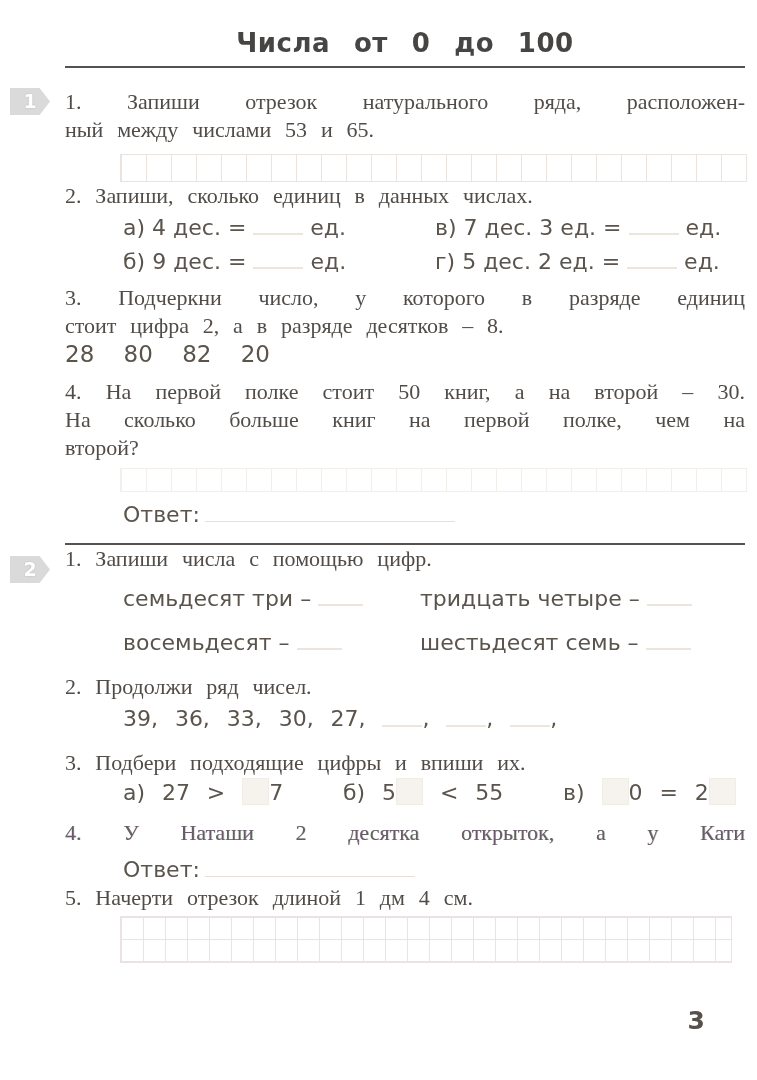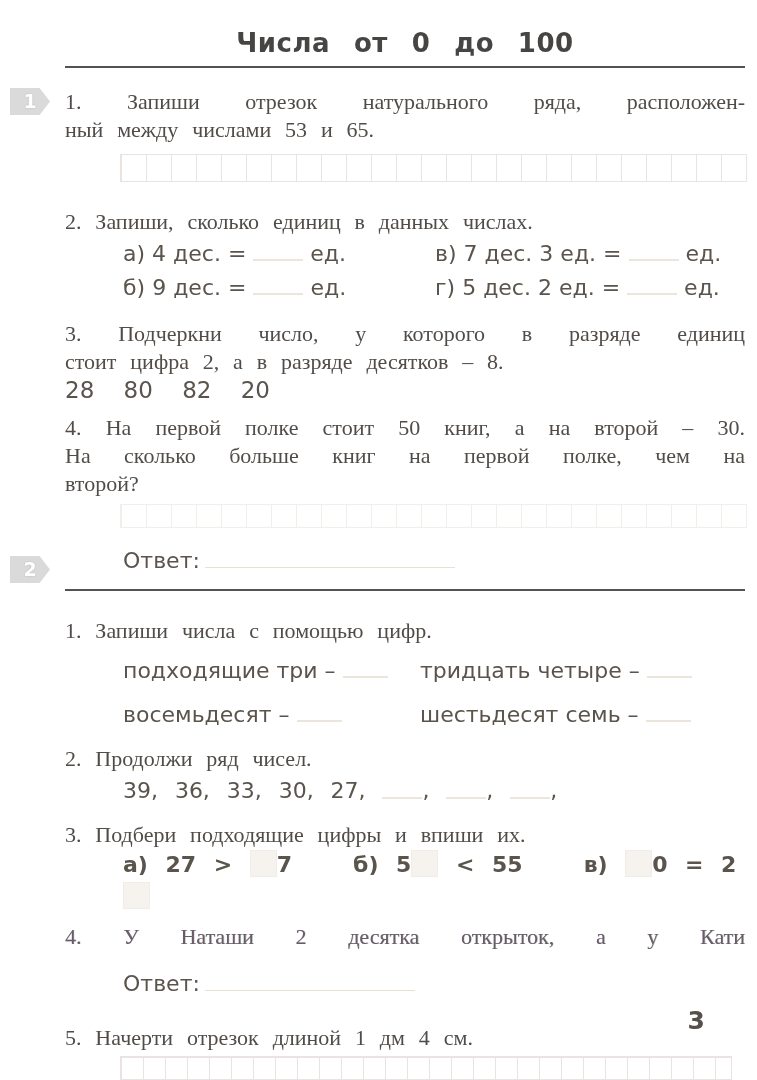--- a/index.html
+++ b/index.html
@@ -29,41 +29,41 @@
     font-size:19px; line-height:27px; text-align:center;
     color:#ffffff; text-shadow:0 0 2px #b8b8b8;
   }
   .badge1 { top:88px; }
   .badge2 { top:556px; }
 
   
   .para { font-size:22px; line-height:28px; word-spacing:0.38em; }
   .jl   { text-align:justify; text-align-last:justify; }
   .ll   { text-align:left; }
-  .mt20 { margin-top:20px; } .mt14 { margin-top:14px; } .mt12 { margin-top:26px; }
-  .mt10 { margin-top:10px; } .mt8 { margin-top:8px; } .mt4 { margin-top:16px; }
+  .mt20 { margin-top:20px; } .mt14 { margin-top:14px; } .mt12 { margin-top:0; }
+  .mt10 { margin-top:10px; } .mt8 { margin-top:8px; } .mt4 { margin-top:6px; }
 
   .tinted { color:#6c596c; text-shadow:0.6px 0 rgba(74,138,74,0.45); }
 
   
   .sans { font-family:"DejaVu Sans", sans-serif; color:#5a544c; }
 
   .row { display:flex; margin-left:58px; font-size:22px; line-height:33px; }
   .row .c1 { width:312px; }
   .row .c2 { flex:1; }
   .wrow .c1 { width:297px; }
 
   .nums {
     font-size:23px; line-height:28px;
     word-spacing:22px; margin-top:0;
   }
 
   .series { margin-left:58px; font-size:22px; line-height:30px; word-spacing:0.45em; }
 
-  .drow { margin-left:58px; font-size:22px; line-height:32px; word-spacing:0.45em;font-weight:bold; }
+  .drow { margin-left:58px; font-size:22px; line-height:32px; word-spacing:0.45em; }
   .gap26 { display:inline-block; width:26px; }
 
   
   .blank {
     display:inline-block; height:1.05em;
     border-bottom:2px solid #ece5dc; vertical-align:baseline;
   }
   .w50 { width:50px; } .w45 { width:45px; } .w40 { width:40px; } 
   .w250 { width:250px; border-bottom:1px solid #e8e0d4; }
   .w210 { width:210px; border-bottom:1px solid #e8e0d4; }
@@ -167,21 +167,21 @@
       <span class="blank w250"></span>
     </div>
 
     <hr class="divider">
 
     <div class="para mt12">
       <div class="ll">1. Запиши числа с помощью цифр.</div>
     </div>
     <div class="row wrow sans mt8">
       <div class="c1">
-        <span>подходящие три –</span>
+        <span>семьдесят три –</span>
         <span class="blank w45"></span>
       </div>
       <div class="c2">
         <span>тридцать четыре –</span>
         <span class="blank w45"></span>
       </div>
     </div>
     <div class="row wrow sans mt10">
       <div class="c1">
         <span>восемьдесят –</span>

